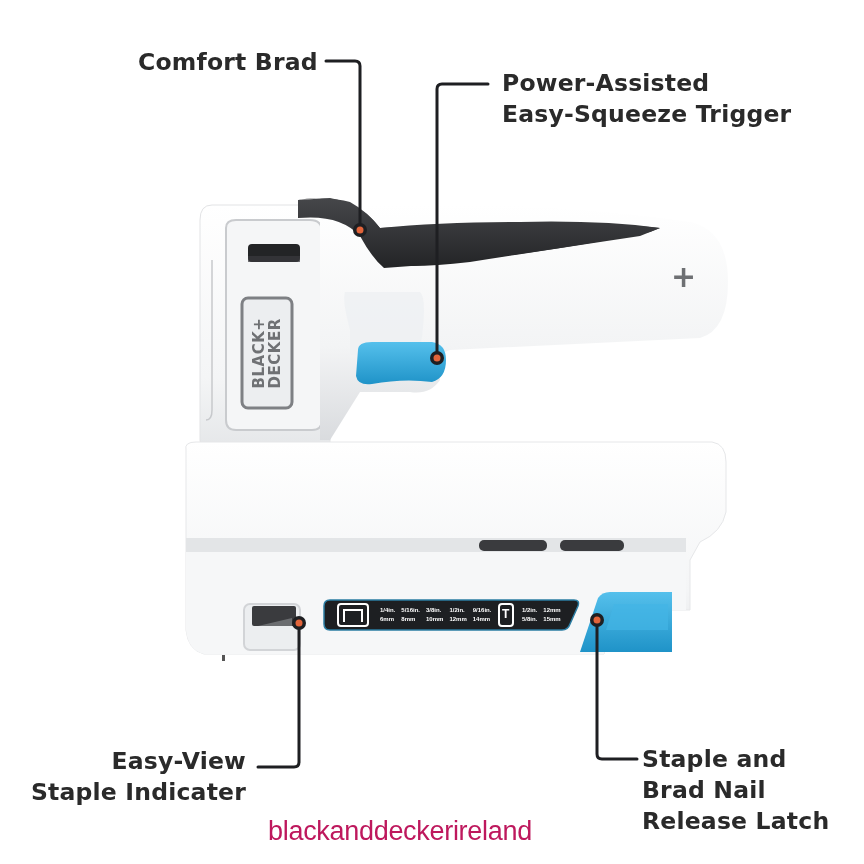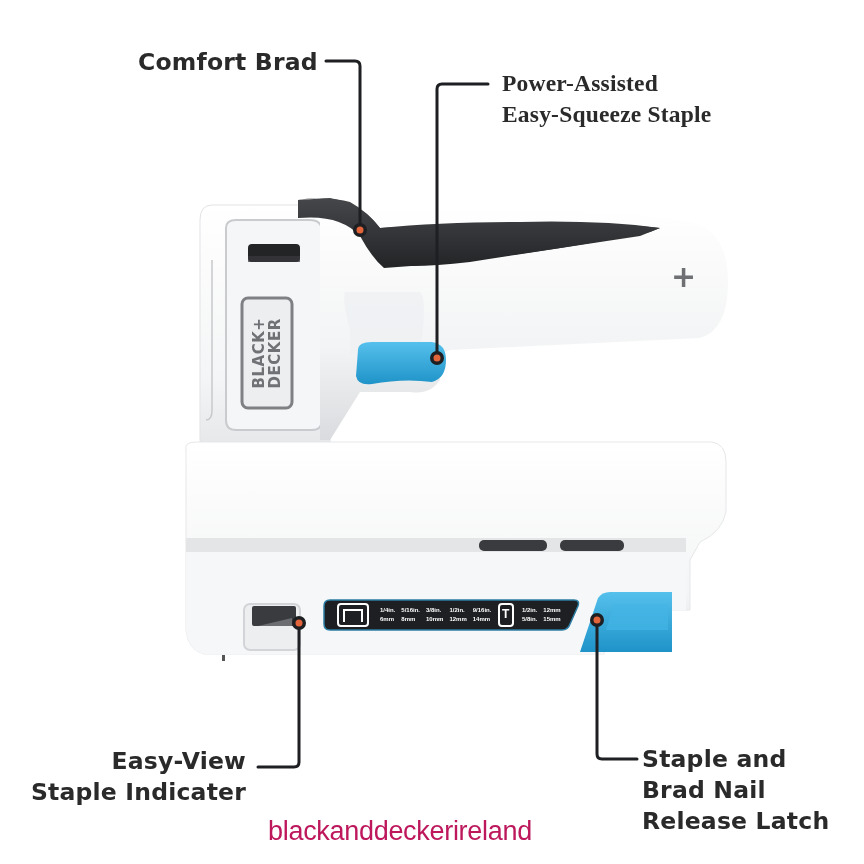--- a/index.html
+++ b/index.html
@@ -155,23 +155,23 @@
       </div>
     <div class="size-col">
         <span>12mm</span>
         <span>15mm</span>
       </div>
   </div>
 
   <div class="callout-text" style="left:138px;top:47px;">
     <span>Comfort Brad</span>
   </div>
-  <div class="callout-text" style="left:502px;top:68px;font-family:Liberation Serif, serif;">
+  <div class="callout-text" style="left:502px;top:68px;">
     <span>Power-Assisted</span>
-    <span>Easy-Squeeze Staple</span>
+    <span>Easy-Squeeze Trigger</span>
   </div>
   <div class="callout-text right" style="right:618px;top:746px;">
     <span>Easy-View</span>
     <span>Staple Indicater</span>
   </div>
   <div class="callout-text" style="left:642px;top:744px;">
     <span>Staple and</span>
     <span>Brad Nail</span>
     <span>Release Latch</span>
   </div>

